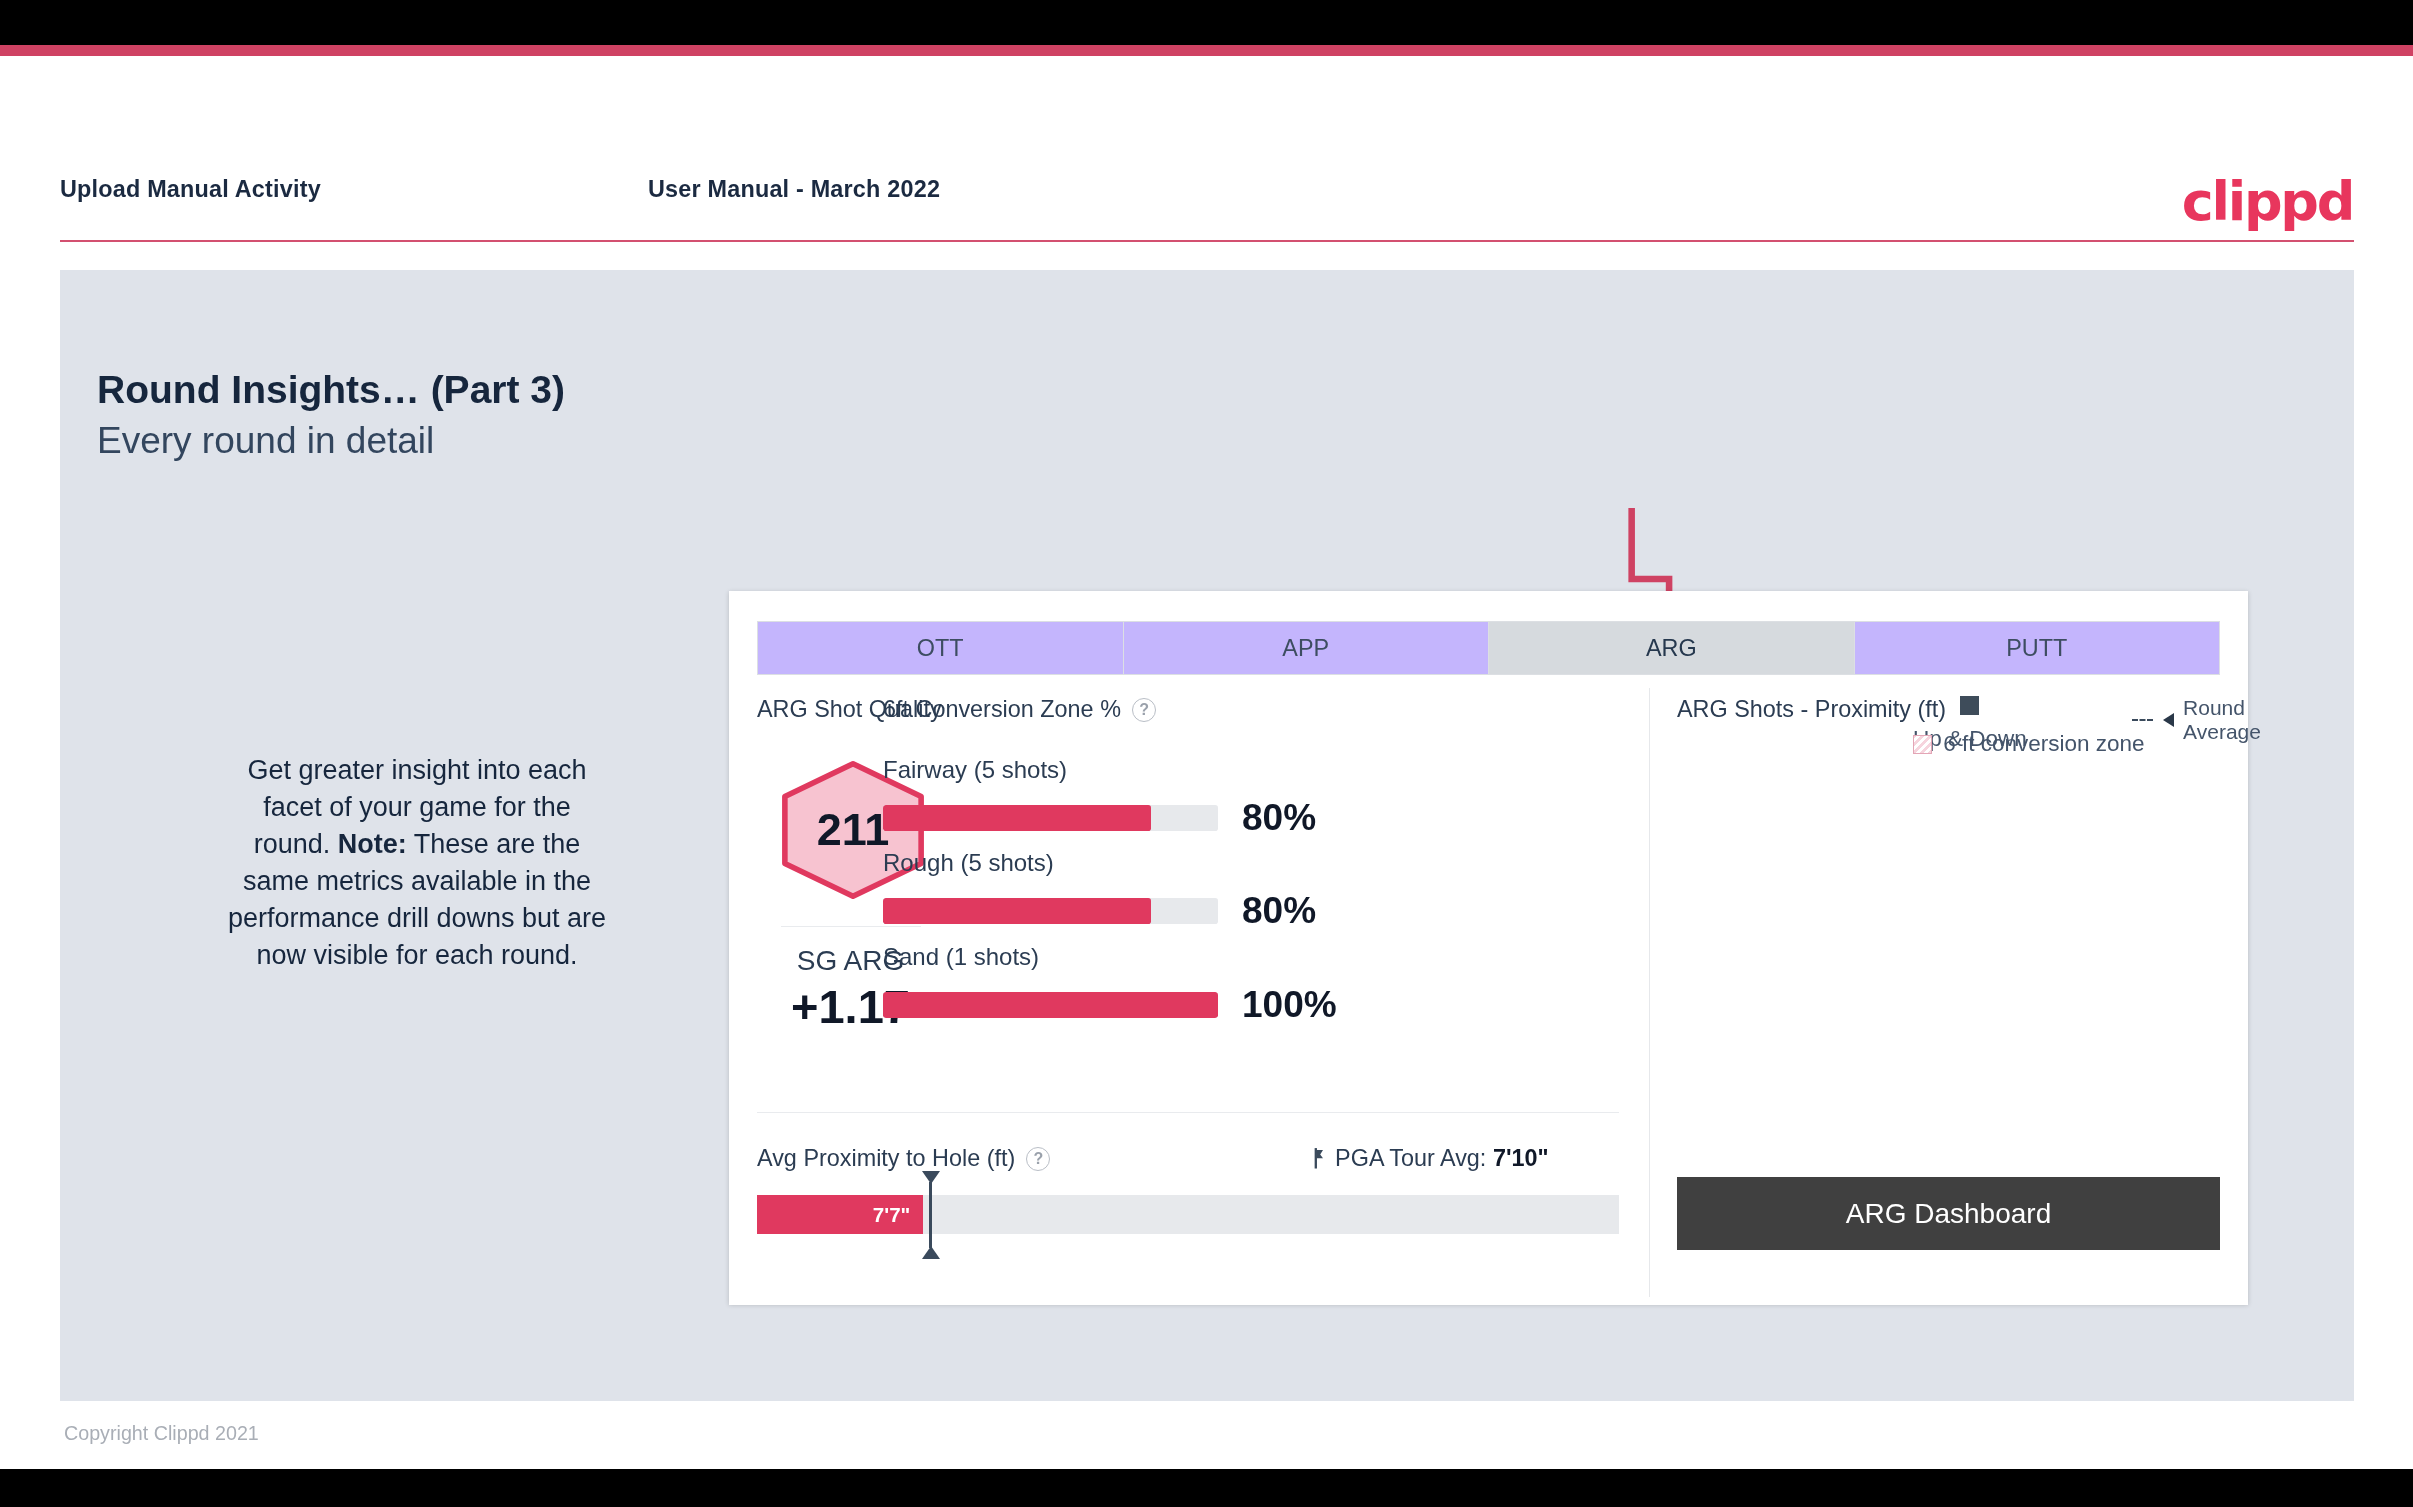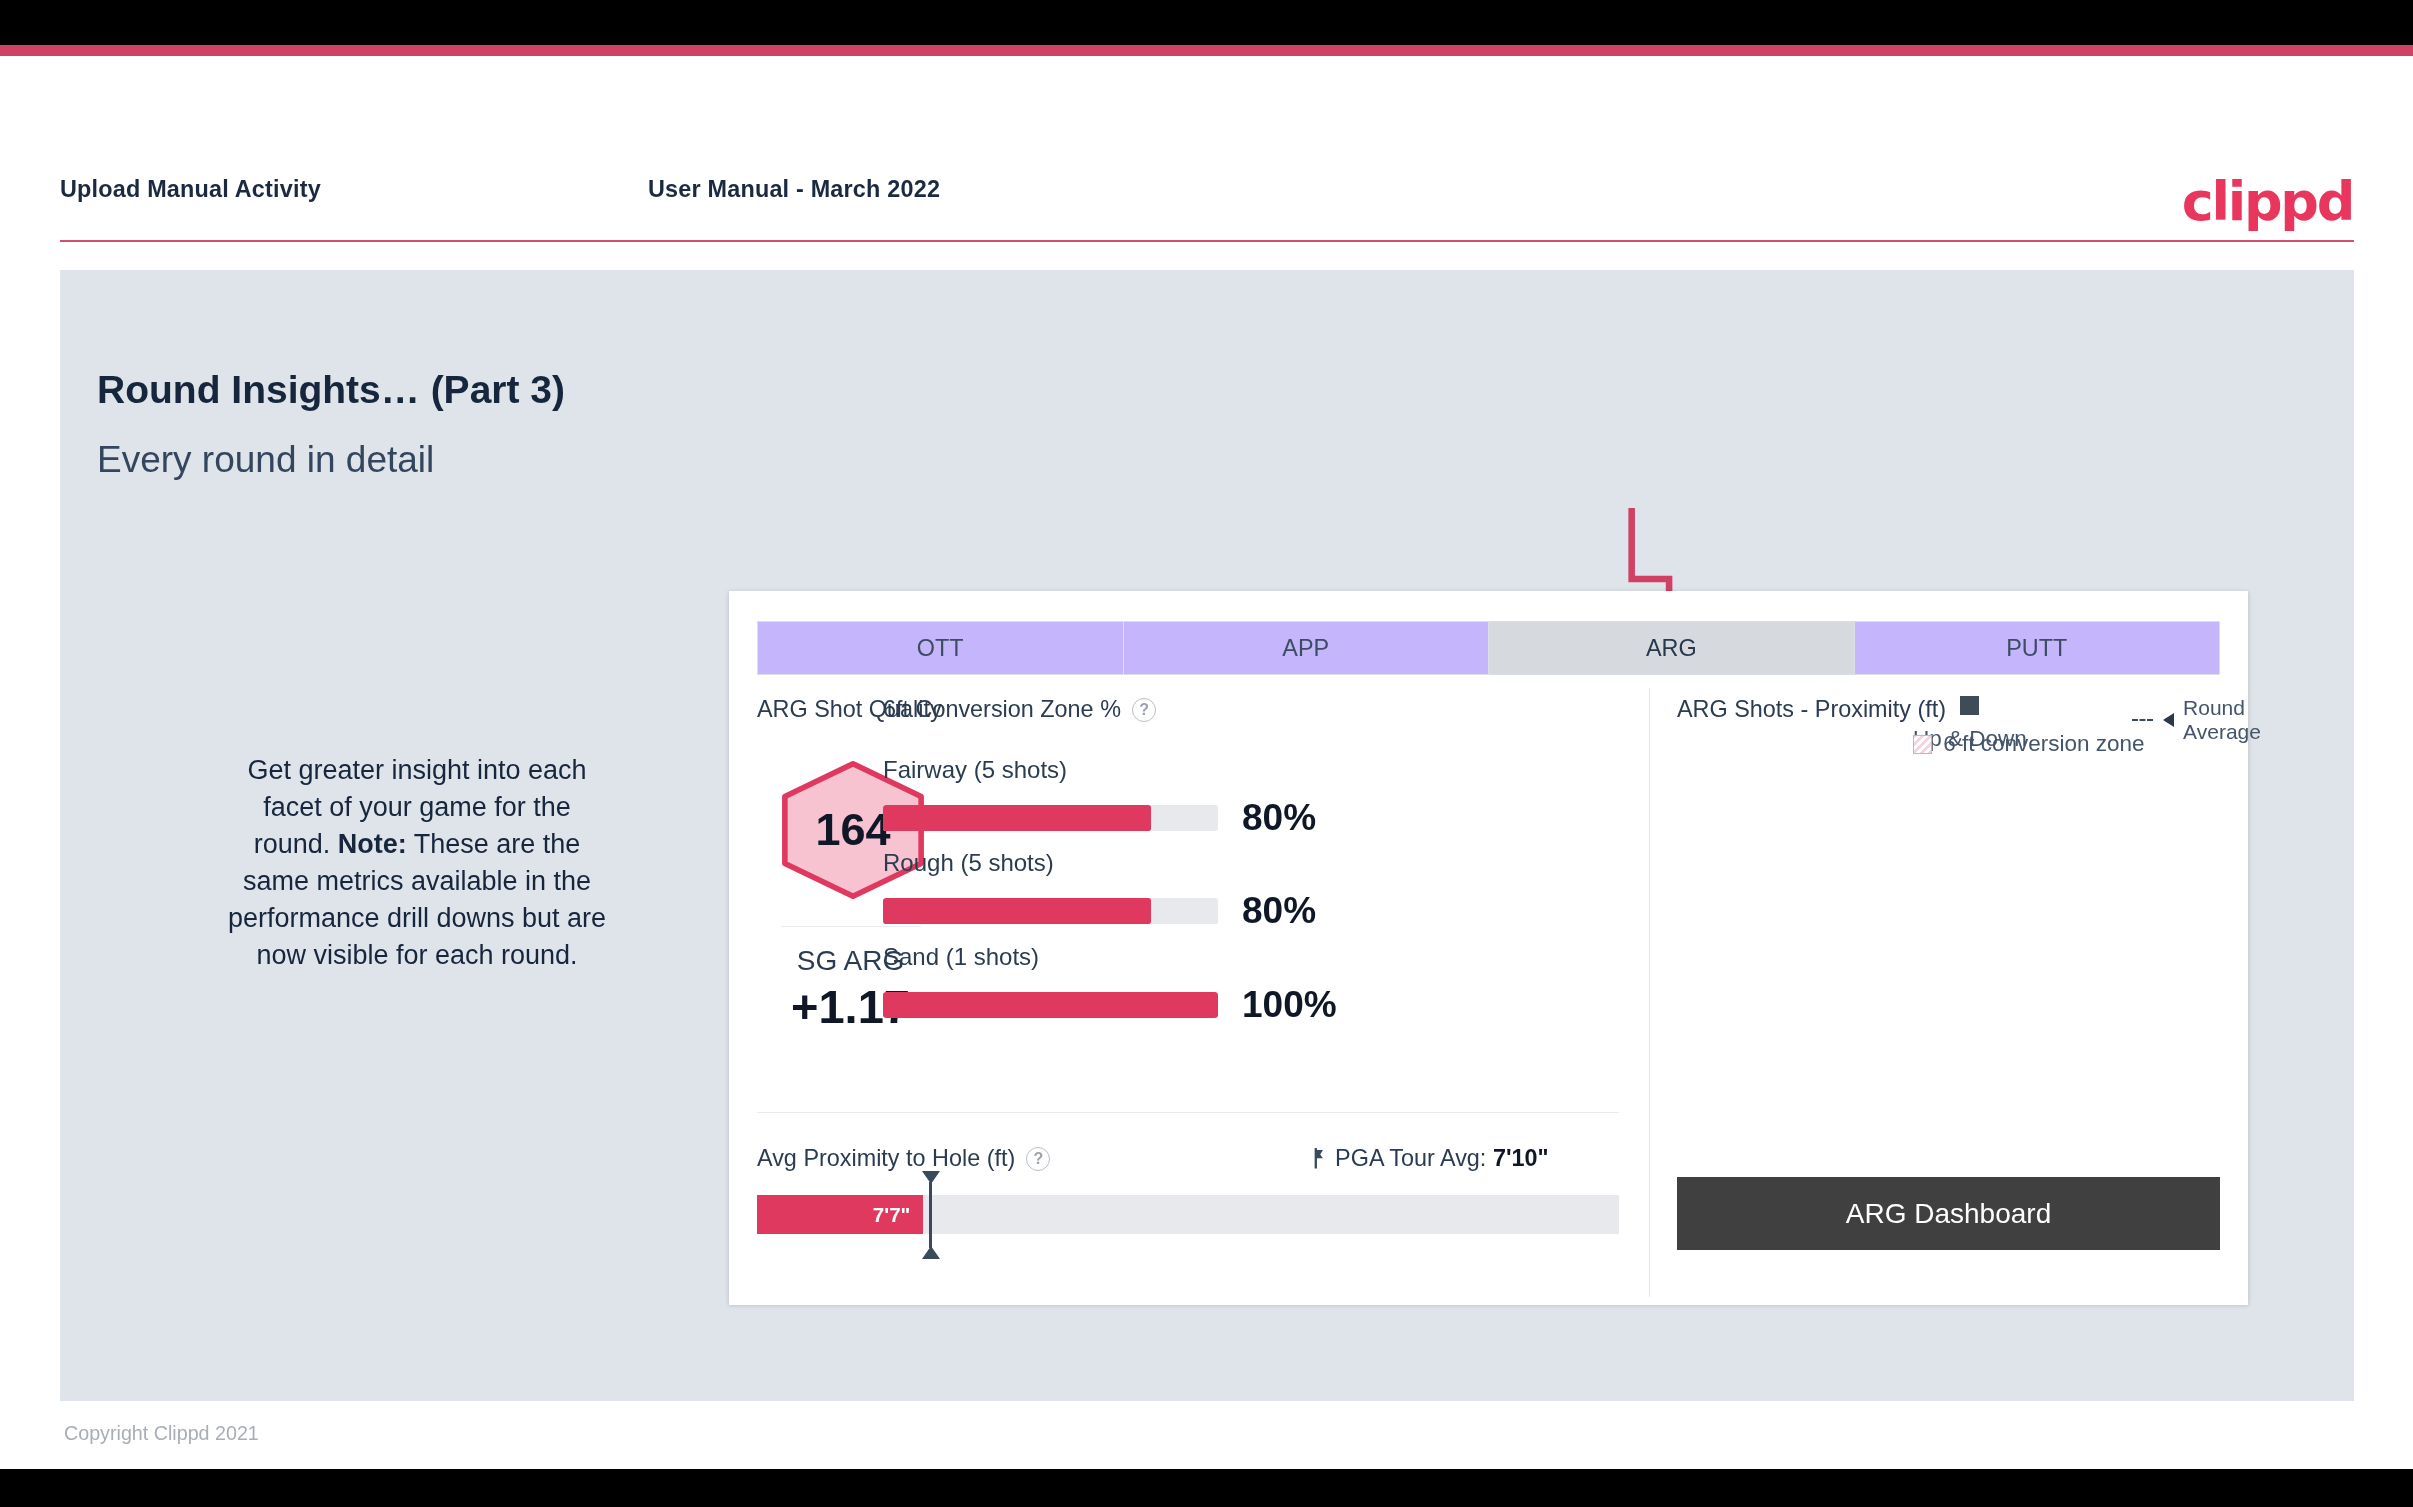--- a/index.html
+++ b/index.html
@@ -16,21 +16,21 @@
   
   .hdr-left { position: absolute; left: 60px; top: 131px; font-size: 23.4px; font-weight: 700; color: #1b2a41; letter-spacing: 0.2px; }
   .hdr-mid  { position: absolute; left: 648px; top: 131px; font-size: 23.4px; font-weight: 700; color: #1b2a41; letter-spacing: 0.2px; }
   .logo { position: absolute; right: 60px; top: 125px; font-size: 54px; font-weight: 800; color: #e8365d; letter-spacing: -2.3px; font-family: "DejaVu Sans", sans-serif; }
   .hdr-rule { position: absolute; left: 60px; top: 195px; width: 2294px; height: 1.9px; background: #d35070; }
 
   
   .panel { position: absolute; left: 60px; top: 225px; width: 2294px; height: 1131px; background: #dfe3ea; }
 
   .title1 { position: absolute; left: 97px; top: 323px; font-size: 39px; font-weight: 700; color: #16263d; }
-  .title2 { position: absolute; left: 97px; top: 375px; font-size: 37px; font-weight: 400; color: #33465e; margin-top: 19px; }
+  .title2 { position: absolute; left: 97px; top: 375px; font-size: 37px; font-weight: 400; color: #33465e; }
 
   .left-copy { position: absolute; left: 225px; top: 707px; width: 384px; text-align: center; font-size: 27px; line-height: 37px; color: #16263d; }
   .left-copy b { font-weight: 700; }
 
   .callout { position: absolute; left: 1307px; top: 365px; width: 543px; text-align: center; font-size: 27px; line-height: 37px; color: #16263d; }
 
   
   .arrow-svg { position: absolute; left: 1700; top: 0; }
 
   .copyright { position: absolute; left: 64px; top: 1377px; font-size: 19.7px; color: #a9aeb6; }
@@ -146,21 +146,21 @@
 
       <div class="sec-conv">
         <span class="lbl">6ft Conversion Zone %</span>
         <span class="qmark">?</span>
       </div>
 
       <div class="hexwrap">
         <svg width="150" height="140" viewBox="0 0 160 150">
           <polygon points="80,4 153,39 153,111 80,146 7,111 7,39" fill="#f7c3d0" stroke="#e0395f" stroke-width="6" stroke-linejoin="round"></polygon>
         </svg>
-        <div class="hexnum">164</div>
+        <div class="hexnum">211</div>
       </div>
 
       <div class="sgdiv"></div>
       <div class="sglabel">SG ARG</div>
       <div class="sgval">+1.17</div>
 
       <div class="barblock" style="left:154px; top:165px;">
         <div class="bar-cap">Fairway (5 shots)</div>
         <div class="bar-row">
           <div class="track">

